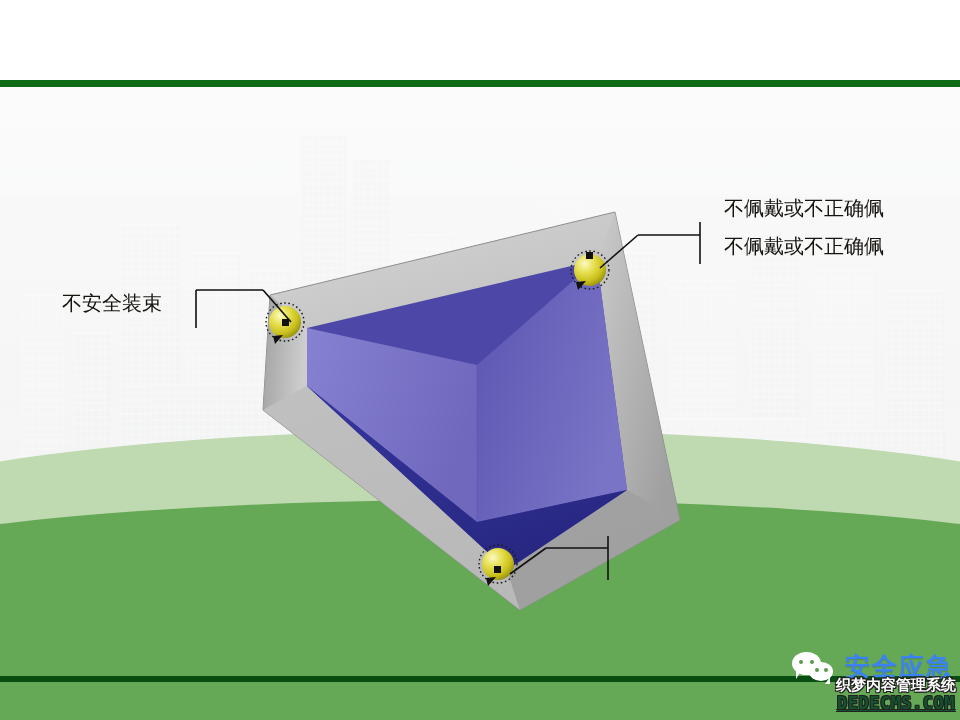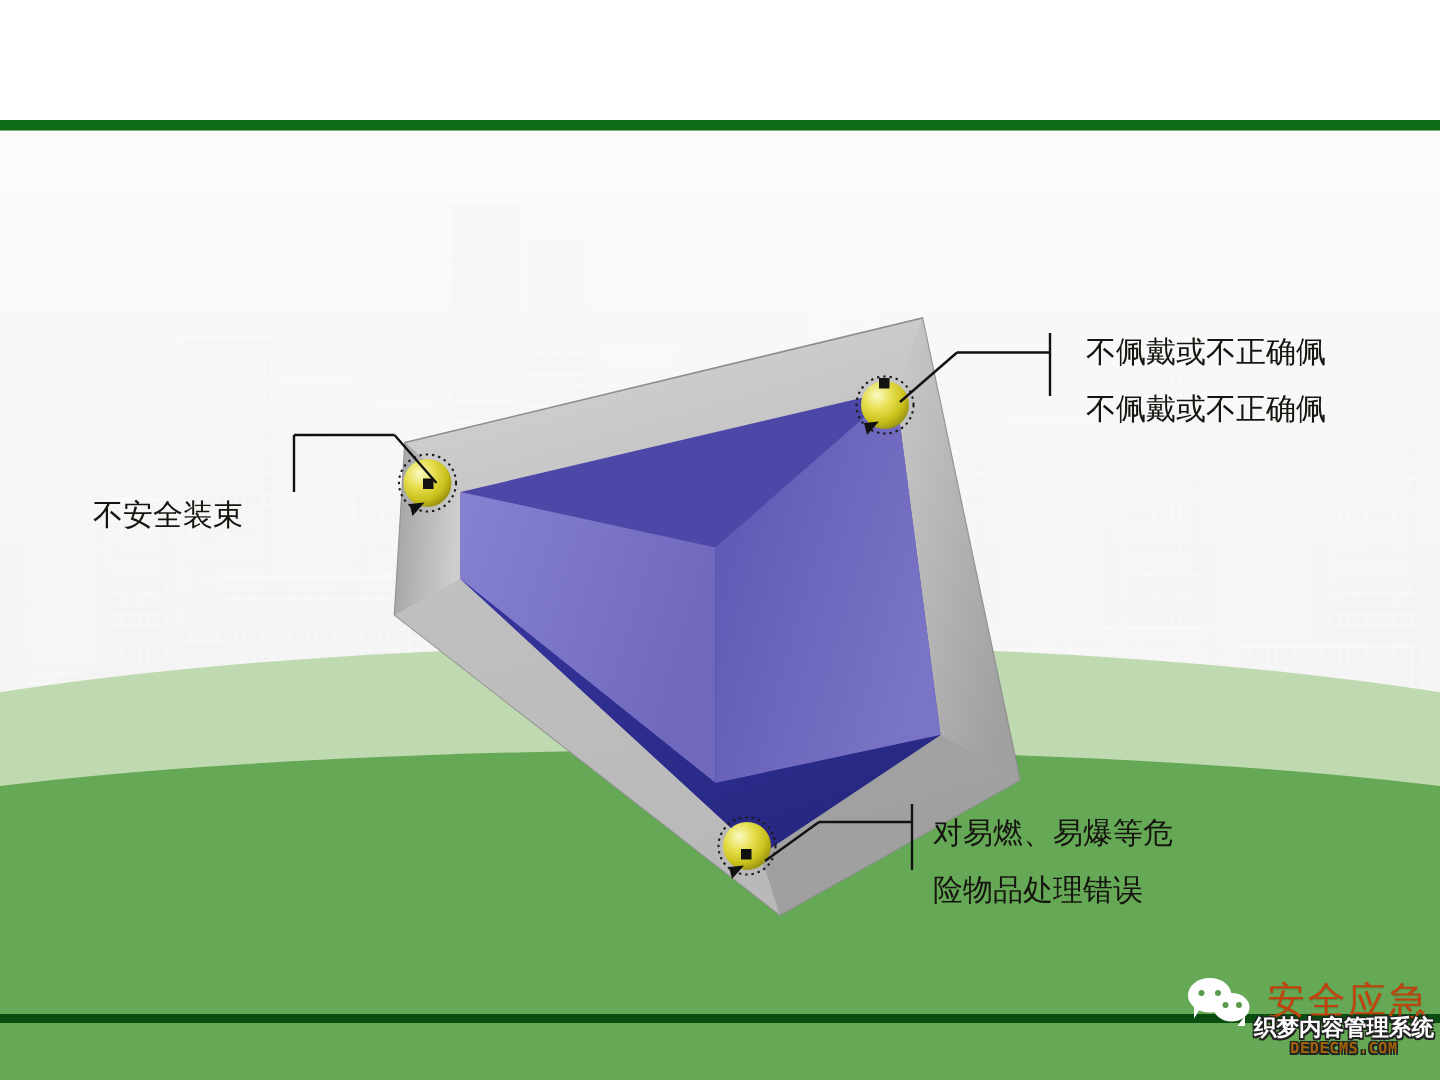--- a/index.html
+++ b/index.html
@@ -130,22 +130,22 @@
   
   .callout {
     position: absolute;
     font-family: "DejaVu Sans", "Liberation Sans", sans-serif;
     font-size: 20px;
     color: #16140f;
     line-height: 38px;
     white-space: nowrap;
   }
   .callout .line { display: block; }
-  .callout-left  { left: 62px;  top: 284px; margin-top: 40px; }
-  .callout-tr    { left: 724px; top: 215px; }
+  .callout-left  { left: 62px;  top: 284px; }
+  .callout-tr    { left: 724px; top: 189px; }
   .callout-br    { left: 622px; top: 536px; }
 
   
   .leader { position: absolute; }
   .leader svg { display: block; overflow: visible; }
 
   
   .brand {
     position: absolute;
     left: 792px; top: 650px;
@@ -170,22 +170,22 @@
   .wechat .tail-small { left: 33px; top: 26px; border-width: 0 0 7px 5px; border-color: transparent transparent #ffffff transparent; }
   .wechat .dot {
     position: absolute;
     width: 4px; height: 4px;
     border-radius: 50%;
     background: #5a9a4c;
   }
   .brand-text {
     font-family: "DejaVu Sans", "Liberation Sans", sans-serif;
     font-size: 25px;
-    font-weight: normal;
-    color: #c2410c;
+    font-weight: bold;
+    color: #3b82f6;
     letter-spacing: 2px;
     text-shadow: 0 1px 1px rgba(0,0,0,0.18);
   }
 
   
   .watermark {
     position: absolute;
     left: 836px; top: 678px;
     text-align: center;
     line-height: 1.0;
@@ -200,27 +200,28 @@
     letter-spacing: 0px;
     text-shadow:
       -1px -1px 0 #222, 1px -1px 0 #222,
       -1px  1px 0 #222, 1px  1px 0 #222,
        0   -1px 0 #222, 0    1px 0 #222;
   }
   .watermark .wm-en {
     display: block;
     margin-top: 2px;
     font-family: "DejaVu Sans Mono", "Liberation Mono", monospace;
-    font-size: 10px;
+    font-size: 17px;
     font-weight: bold;
-    color: #a16207;
+    color: #14532d;
     letter-spacing: 0.5px;
     text-shadow:
       -1px -1px 0 #222, 1px -1px 0 #222,
       -1px  1px 0 #222, 1px  1px 0 #222;
+    text-decoration: underline;
   }
 </style>
 </head>
 <body>
 
 <div id="slide">
 
   <div class="photo-area">
     <div class="city">
       <div class="sky"></div>
@@ -363,24 +364,20 @@
 
   <div class="callout callout-left">
     <span class="line">不安全装束</span>
   </div>
 
   <div class="callout callout-tr">
     <span class="line">不佩戴或不正确佩</span>
     <span class="line">不佩戴或不正确佩</span>
   </div>
 
-  <div class="callout callout-br">
-    <span class="line">对易燃、易爆等危</span>
-    <span class="line">险物品处理错误</span>
-  </div>
 
   <div class="rule-bottom"></div>
 
   <div class="brand">
     <div class="wechat">
       <div class="bub big"></div>
       <div class="tail tail-big"></div>
       <div class="dot" style="left:7px;  top:9px;"></div>
       <div class="dot" style="left:18px; top:9px;"></div>
       <div class="bub small"></div>

